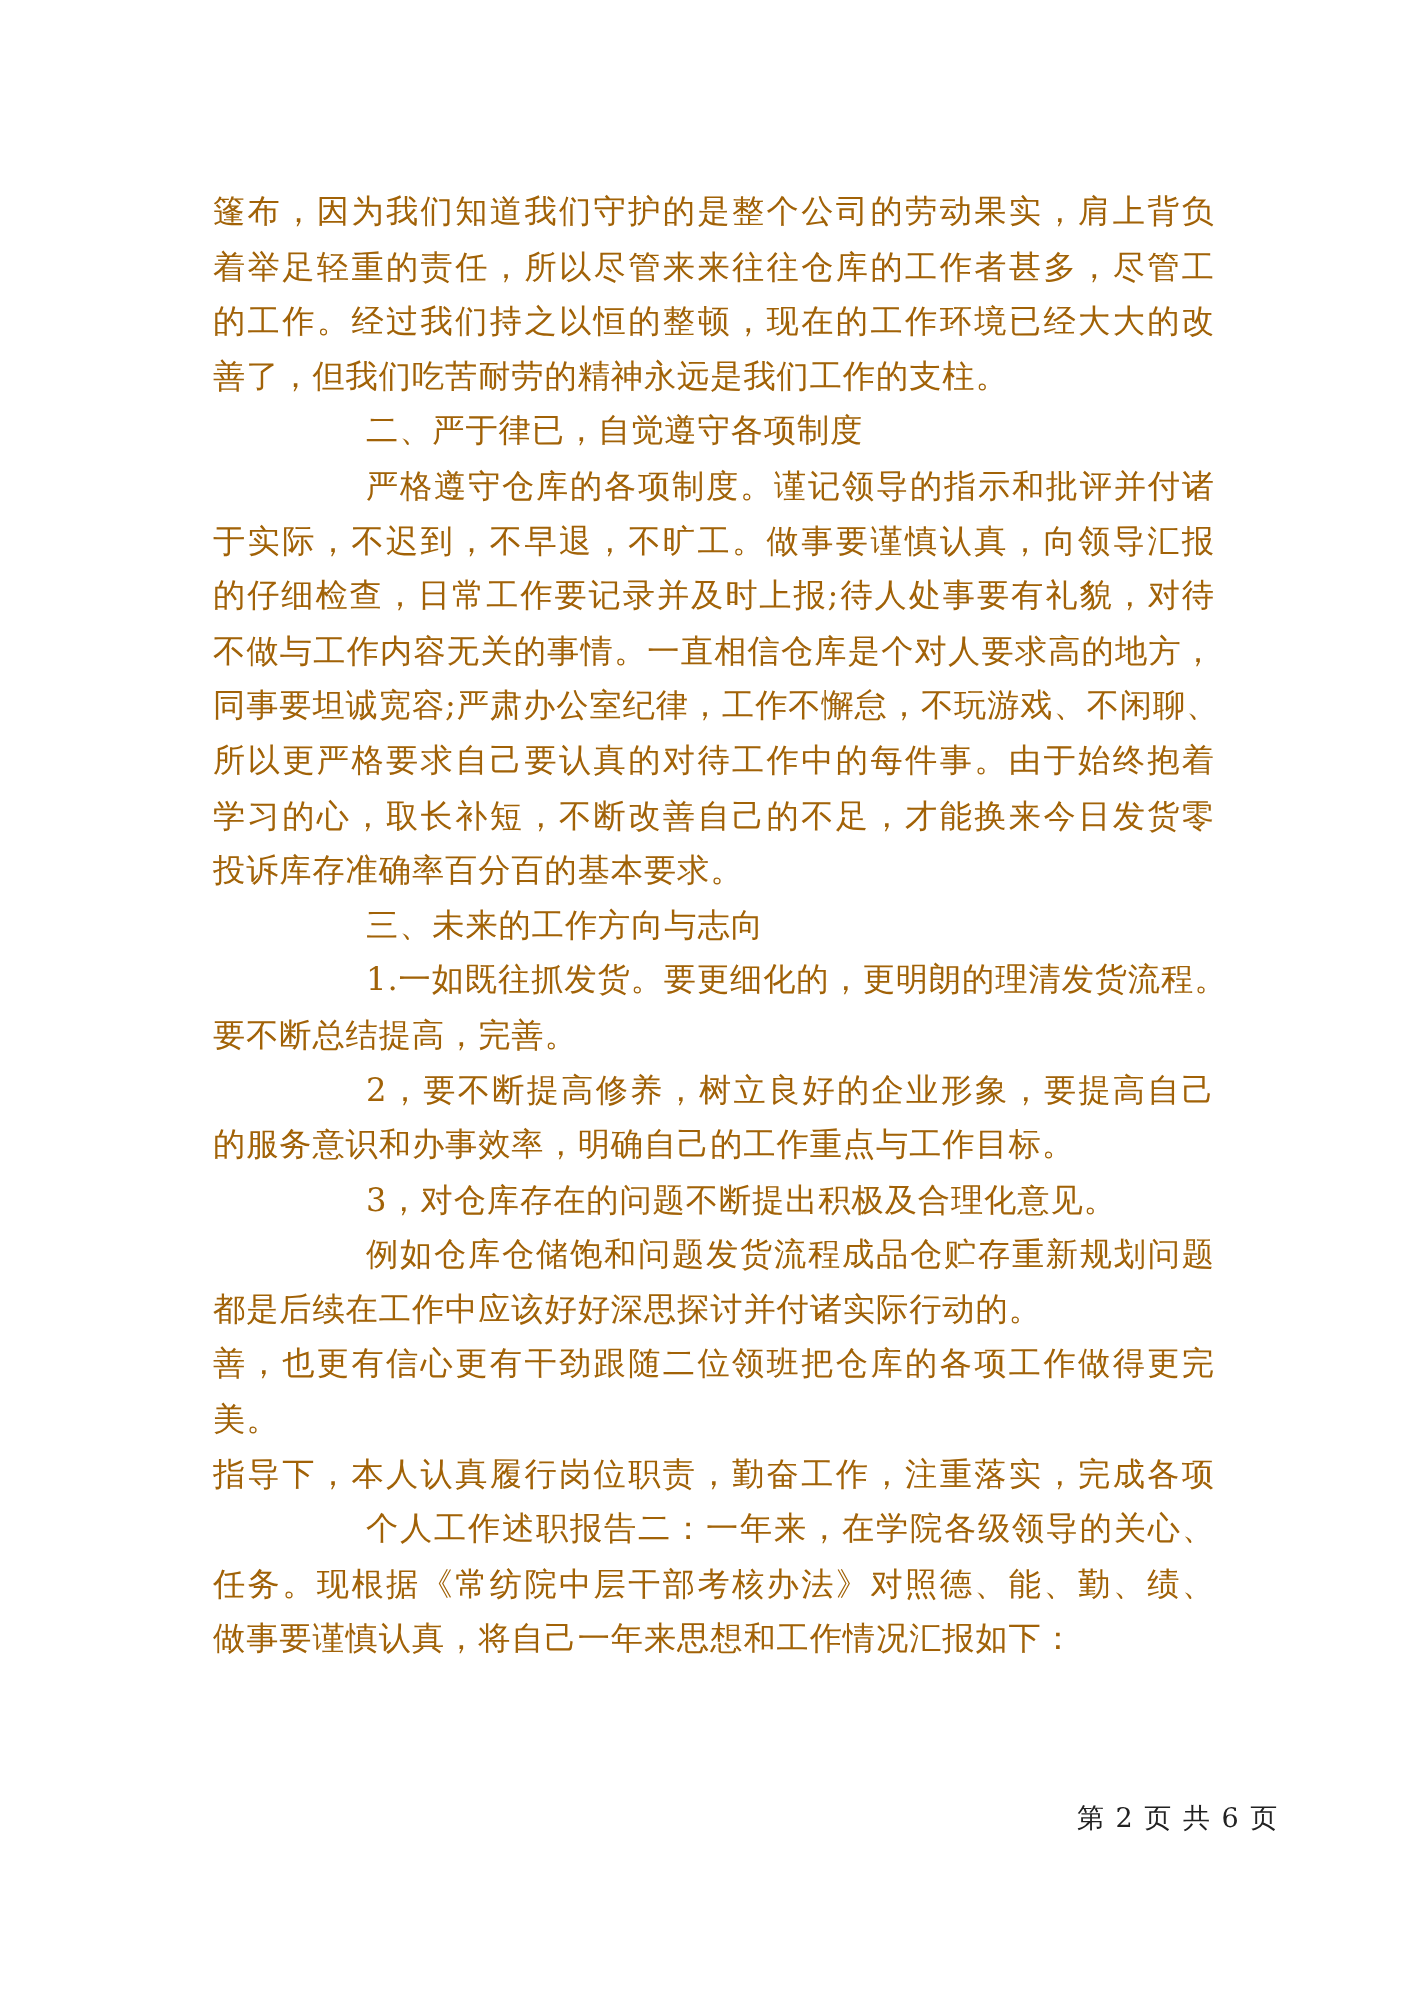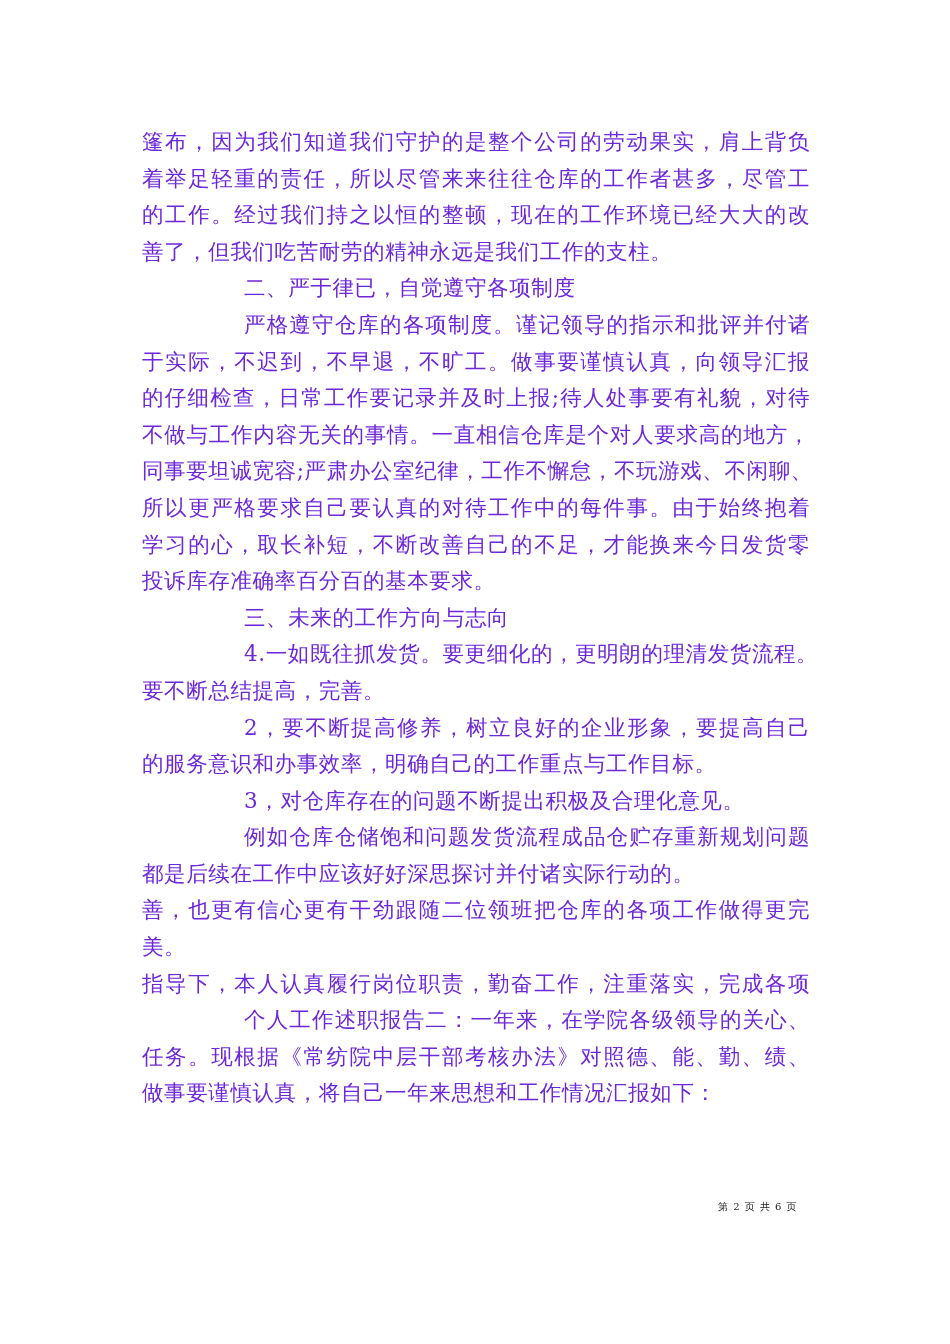--- a/index.html
+++ b/index.html
@@ -3,30 +3,30 @@
 <meta charset="utf-8">
 <style>
   html, body { margin: 0; padding: 0; background: #ffffff; }
   body { width: 950px; height: 1344px; position: relative; overflow: hidden; }
   .page {
     position: absolute; left: 0; top: 0; width: 950px; height: 1344px; background: #fff;
   }
   .body-text {
     position: absolute; left: 142px; top: 124px; width: 668px;
     font-family: "DejaVu Serif", "Liberation Serif", serif;
-    font-size: 21.5px; line-height: 36.6px; color: #6d28d9;
+    font-size: 21.5px; line-height: 36.6px; color: #a16207;
     letter-spacing: 0.6px;
   }
   .line { white-space: nowrap; height: 36.6px; text-align: justify; text-align-last: justify; }
   .line.last { text-align-last: left; }
   .indent { padding-left: 102px; }
   .footer {
     position: absolute; left: 718px; top: 1200px;
     font-family: "DejaVu Serif", "Liberation Serif", serif;
-    font-size: 10px; color: #222; letter-spacing: 1px;
+    font-size: 18px; color: #222; letter-spacing: 1px;
   }
 </style>
 </head>
 <body>
 
 <div class="page">
   <div class="body-text" id="body-text">
       <div class="line">篷布，因为我们知道我们守护的是整个公司的劳动果实，肩上背负</div>
       <div class="line">着举足轻重的责任，所以尽管来来往往仓库的工作者甚多，尽管工</div>
       <div class="line">的工作。经过我们持之以恒的整顿，现在的工作环境已经大大的改</div>
@@ -34,21 +34,21 @@
       <div class="line indent last">二、严于律已，自觉遵守各项制度</div>
       <div class="line indent">严格遵守仓库的各项制度。谨记领导的指示和批评并付诸</div>
       <div class="line">于实际，不迟到，不早退，不旷工。做事要谨慎认真，向领导汇报</div>
       <div class="line">的仔细检查，日常工作要记录并及时上报;待人处事要有礼貌，对待</div>
       <div class="line">不做与工作内容无关的事情。一直相信仓库是个对人要求高的地方，</div>
       <div class="line">同事要坦诚宽容;严肃办公室纪律，工作不懈怠，不玩游戏、不闲聊、</div>
       <div class="line">所以更严格要求自己要认真的对待工作中的每件事。由于始终抱着</div>
       <div class="line">学习的心，取长补短，不断改善自己的不足，才能换来今日发货零</div>
       <div class="line last">投诉库存准确率百分百的基本要求。</div>
       <div class="line indent last">三、未来的工作方向与志向</div>
-      <div class="line indent">4.一如既往抓发货。要更细化的，更明朗的理清发货流程。</div>
+      <div class="line indent">1.一如既往抓发货。要更细化的，更明朗的理清发货流程。</div>
       <div class="line last">要不断总结提高，完善。</div>
       <div class="line indent">2，要不断提高修养，树立良好的企业形象，要提高自己</div>
       <div class="line last">的服务意识和办事效率，明确自己的工作重点与工作目标。</div>
       <div class="line indent last">3，对仓库存在的问题不断提出积极及合理化意见。</div>
       <div class="line indent">例如仓库仓储饱和问题发货流程成品仓贮存重新规划问题</div>
       <div class="line last">都是后续在工作中应该好好深思探讨并付诸实际行动的。</div>
       <div class="line">善，也更有信心更有干劲跟随二位领班把仓库的各项工作做得更完</div>
       <div class="line last">美。</div>
       <div class="line">指导下，本人认真履行岗位职责，勤奋工作，注重落实，完成各项</div>
       <div class="line indent">个人工作述职报告二：一年来，在学院各级领导的关心、</div>

